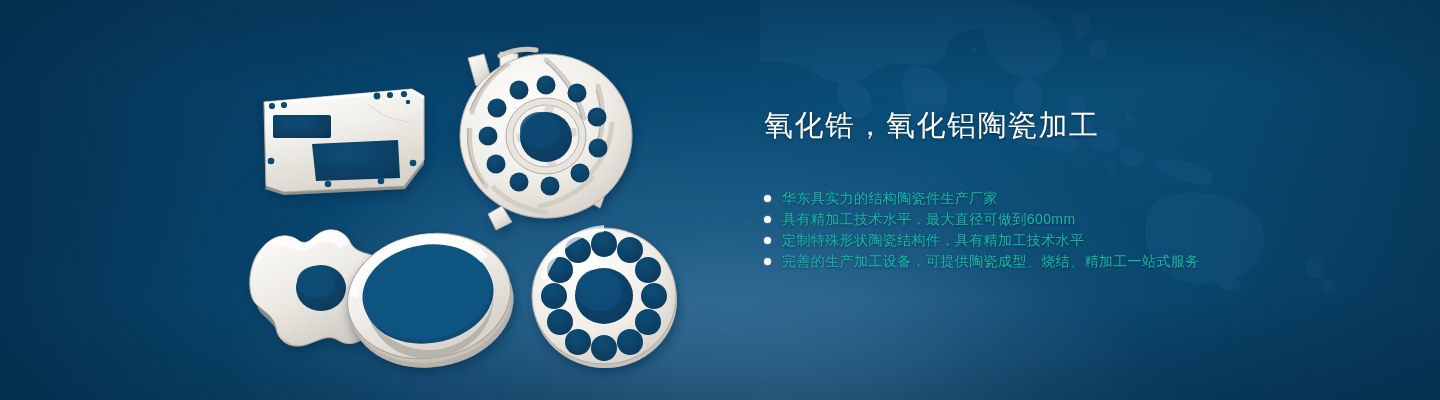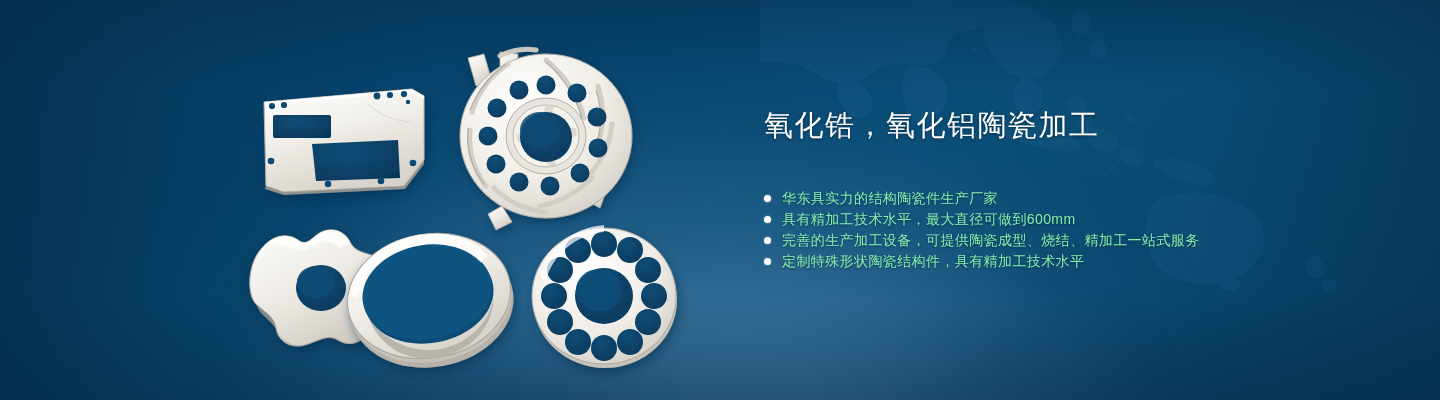--- a/index.html
+++ b/index.html
@@ -120,21 +120,21 @@
     flex: 0 0 auto;
     width: 7px;
     height: 7px;
     border-radius: 50%;
     background: #ffffff;
     margin-right: 11px;
     box-shadow: 0 0 2px rgba(255,255,255,0.5);
   }
   .bullet-text {
     font-size: 14px;
-    color: #86efac;
+    color: #14b8a6;
     letter-spacing: 0.4px;
     line-height: 21px;
     white-space: nowrap;
     text-shadow: 0 1px 2px rgba(0,20,40,0.5);
   }
 </style>
 </head>
 <body>
 
 <div id="banner">
@@ -379,22 +379,22 @@
       <li class="bullet-row">
         <span class="bullet-dot"></span>
         <span class="bullet-text">华东具实力的结构陶瓷件生产厂家</span>
       </li>
       <li class="bullet-row">
         <span class="bullet-dot"></span>
         <span class="bullet-text">具有精加工技术水平，最大直径可做到600mm</span>
       </li>
       <li class="bullet-row">
         <span class="bullet-dot"></span>
-        <span class="bullet-text">完善的生产加工设备，可提供陶瓷成型、烧结、精加工一站式服务</span>
+        <span class="bullet-text">定制特殊形状陶瓷结构件，具有精加工技术水平</span>
       </li>
       <li class="bullet-row">
         <span class="bullet-dot"></span>
-        <span class="bullet-text">定制特殊形状陶瓷结构件，具有精加工技术水平</span>
+        <span class="bullet-text">完善的生产加工设备，可提供陶瓷成型、烧结、精加工一站式服务</span>
       </li>
     </ul>
   </div>
 
 </div>
 
 </body></html>

